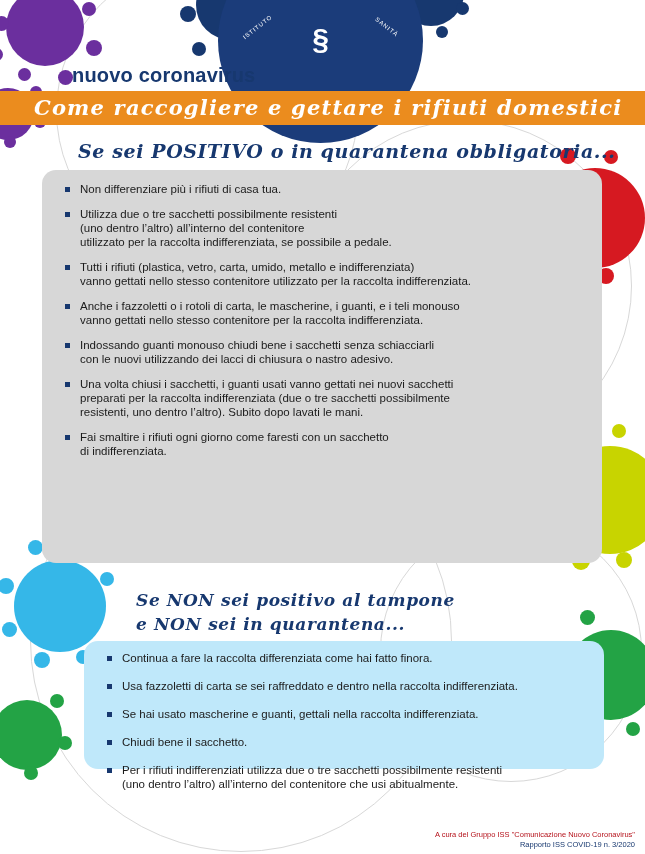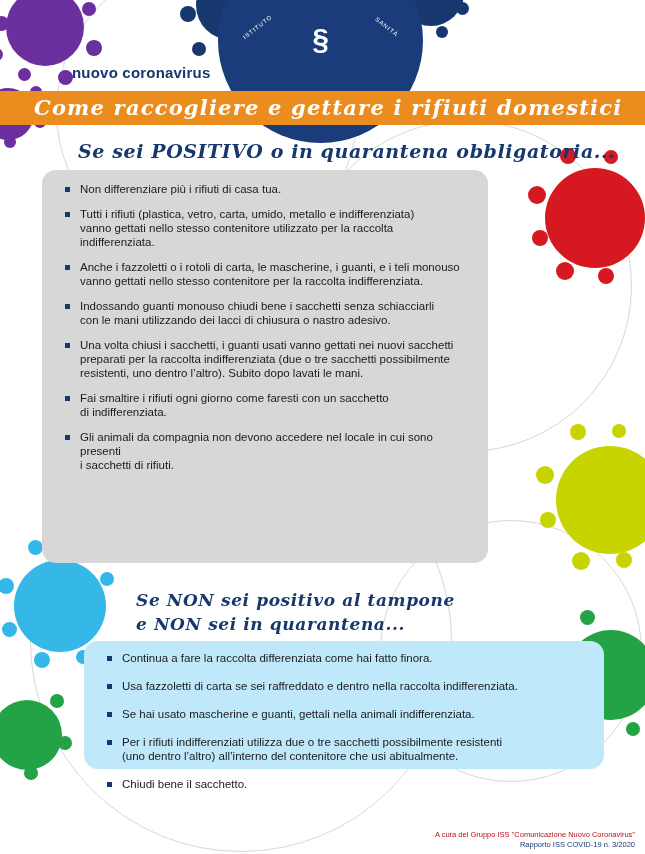--- a/index.html
+++ b/index.html
@@ -61,21 +61,21 @@
     top: 86px;
     font-size: 30px;
     font-weight: bold;
     line-height: 1;
   }
 
   .kicker {
     position: absolute;
     left: 72px;
     top: 64px;
-    font-size: 15px;
+    font-size: 20px;
     font-weight: bold;
     color: #17386f;
     z-index: 5;
     letter-spacing: .2px;
     text-align: center;
   }
 
   .orange-band {
     position: absolute;
     left: 0;
@@ -121,21 +121,21 @@
 
   
   .panel {
     position: absolute;
     z-index: 5;
     box-sizing: border-box;
   }
   #panel-positive {
     left: 42px;
     top: 170px;
-    width: 446px;
+    width: 560px;
     height: 393px;
     background: #d7d7d7;
     border-radius: 14px;
     padding: 12px 18px 10px 22px;
   }
   #panel-negative {
     left: 84px;
     top: 641px;
     width: 520px;
     height: 128px;
@@ -287,46 +287,47 @@
 
 <div class="orange-band">
   <div class="band-title">Come raccogliere e gettare i rifiuti domestici</div>
 </div>
 
 <div class="section-heading" id="heading-positive">Se sei POSITIVO o in quarantena obbligatoria...</div>
 
 <div class="panel" id="panel-positive">
   <ul class="bullets">
     <li>Non differenziare più i rifiuti di casa tua.</li>
+    <li>Utilizza due o tre sacchetti possibilmente resistenti
+(uno dentro l’altro) all’interno del contenitore
+utilizzato per la raccolta indifferenziata, se possibile a pedale.</li>
     <li>Tutti i rifiuti (plastica, vetro, carta, umido, metallo e indifferenziata)
 vanno gettati nello stesso contenitore utilizzato per la raccolta indifferenziata.</li>
     <li>Anche i fazzoletti o i rotoli di carta, le mascherine, i guanti, e i teli monouso
 vanno gettati nello stesso contenitore per la raccolta indifferenziata.</li>
     <li>Indossando guanti monouso chiudi bene i sacchetti senza schiacciarli
-con le mani utilizzando dei lacci di chiusura o nastro adesivo.</li>
+con le nuovi utilizzando dei lacci di chiusura o nastro adesivo.</li>
     <li>Una volta chiusi i sacchetti, i guanti usati vanno gettati nei nuovi sacchetti
 preparati per la raccolta indifferenziata (due o tre sacchetti possibilmente
 resistenti, uno dentro l’altro). Subito dopo lavati le mani.</li>
     <li>Fai smaltire i rifiuti ogni giorno come faresti con un sacchetto
 di indifferenziata.</li>
-    <li>Gli animali da compagnia non devono accedere nel locale in cui sono presenti
-i sacchetti di rifiuti.</li>
   </ul>
 </div>
 
 <div class="section-heading" id="heading-negative" style="white-space: pre-line;">Se NON sei positivo al tampone
 e NON sei in quarantena...</div>
 
 <div class="panel" id="panel-negative">
   <ul class="bullets">
     <li>Continua a fare la raccolta differenziata come hai fatto finora.</li>
     <li>Usa fazzoletti di carta se sei raffreddato e dentro nella raccolta indifferenziata.</li>
-    <li>Se hai usato mascherine e guanti, gettali nella animali indifferenziata.</li>
+    <li>Se hai usato mascherine e guanti, gettali nella raccolta indifferenziata.</li>
+    <li>Chiudi bene il sacchetto.</li>
     <li>Per i rifiuti indifferenziati utilizza due o tre sacchetti possibilmente resistenti
 (uno dentro l’altro) all’interno del contenitore che usi abitualmente.</li>
-    <li>Chiudi bene il sacchetto.</li>
   </ul>
 </div>
 
 <div class="footer">
   <div>A cura del Gruppo ISS "Comunicazione Nuovo Coronavirus"</div>
   <div class="f2">Rapporto ISS COVID-19 n. 3/2020</div>
 </div>
 
 </body></html>

